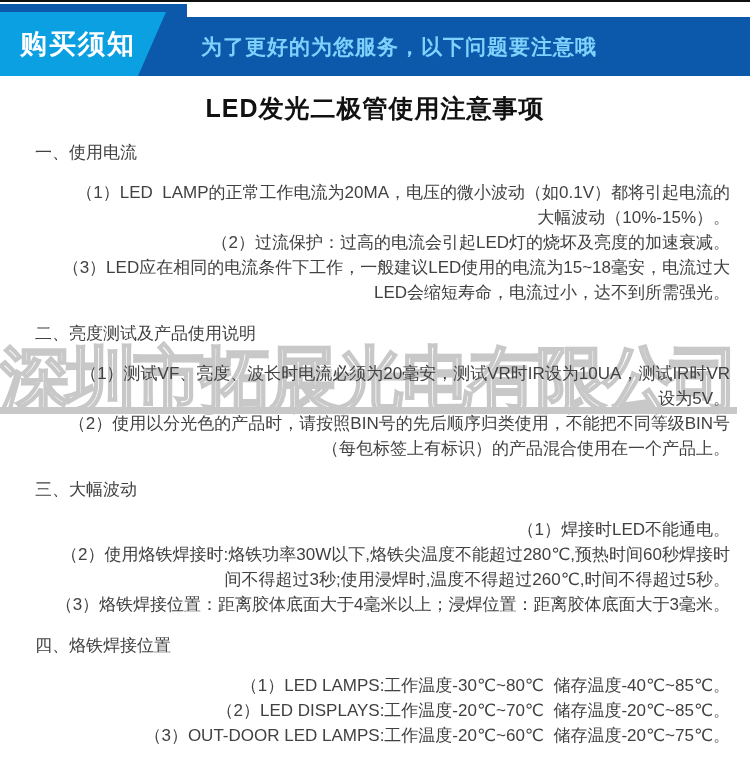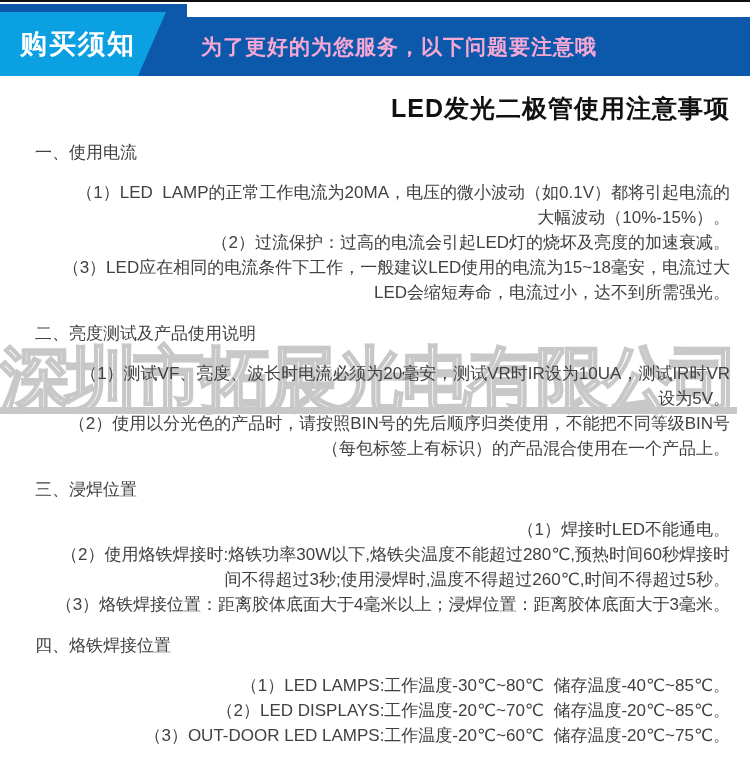--- a/index.html
+++ b/index.html
@@ -15,21 +15,21 @@
   
   .header { position: relative; width: 750px; height: 80px; }
   .ribbon {
     position: absolute; left: 0; top: 4px; width: 750px; height: 72px;
     background: #0c59ac;
     clip-path: polygon(0 0, 187px 0, 187px 13px, 100% 13px, 100% 100%, 0 100%);
   }
   .subtitle {
     position: absolute; left: 201px; top: 13px; height: 59px;
     display: flex; align-items: center;
-    color: #f9a8d4; font-size: 21px; font-weight: bold; letter-spacing: 1px;
+    color: #7dd3fc; font-size: 21px; font-weight: bold; letter-spacing: 1px;
   }
   .badge {
     position: absolute; left: 0; top: 12px; width: 166px; height: 64px;
     background: #0aa0e1;
     clip-path: polygon(0 0, 100% 0, calc(100% - 28px) 100%, 0 100%);
     display: flex; align-items: center; box-sizing: border-box; padding-left: 20px;
     color: #ffffff; font-size: 27px; font-weight: bold; letter-spacing: 2px;
   }
 
   
@@ -40,21 +40,21 @@
     color: transparent; -webkit-text-stroke: 2px #c8c8c8;
     z-index: 0; pointer-events: none; text-decoration: underline;
   }
   @supports not (-webkit-text-stroke: 1px #000) {
     .watermark { color: #d9d9d9; }
   }
   .content { position: relative; z-index: 1; }
 
   .title {
     margin: 8px 0 14px 0;
-    text-align: right;
+    text-align: center;
     font-size: 25px; font-weight: bold; color: #111111; letter-spacing: 1px;
   }
 
   .section { margin: 0 0 16px 0; color: #414141; font-size: 17px; line-height: 25px; }
   .section-heading { margin: 15px; }
   .item { padding-left: 27px; text-indent: -27px; white-space: pre-wrap; margin: 0; text-align: right; }
 </style>
 </head>
 <body>
 
@@ -87,21 +87,21 @@
 
       <div class="section">
         <p class="section-heading">二、亮度测试及产品使用说明</p>
         <p class="item">（1）测试VF、亮度、波长时电流必须为20毫安，测试VR时IR设为10UA，测试IR时VR
 设为5V。</p>
         <p class="item">（2）使用以分光色的产品时，请按照BIN号的先后顺序归类使用，不能把不同等级BIN号
 （每包标签上有标识）的产品混合使用在一个产品上。</p>
       </div>
 
       <div class="section">
-        <p class="section-heading">三、浸焊位置</p>
+        <p class="section-heading">三、大幅波动</p>
         <p class="item">（1）焊接时LED不能通电。</p>
         <p class="item">（2）使用烙铁焊接时:烙铁功率30W以下,烙铁尖温度不能超过280℃,预热时间60秒焊接时
 间不得超过3秒;使用浸焊时,温度不得超过260℃,时间不得超过5秒。</p>
         <p class="item">（3）烙铁焊接位置：距离胶体底面大于4毫米以上；浸焊位置：距离胶体底面大于3毫米。</p>
       </div>
 
       <div class="section">
         <p class="section-heading">四、烙铁焊接位置</p>
         <p class="item">（1）LED LAMPS:工作温度-30℃~80℃  储存温度-40℃~85℃。</p>
         <p class="item">（2）LED DISPLAYS:工作温度-20℃~70℃  储存温度-20℃~85℃。</p>

